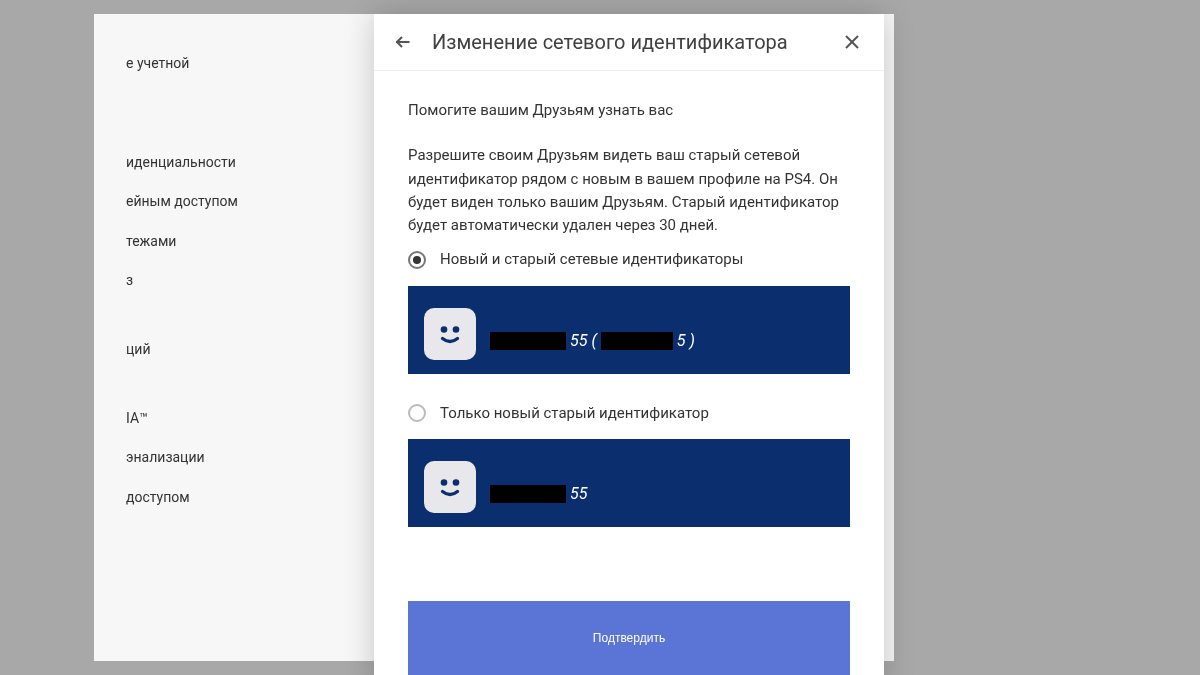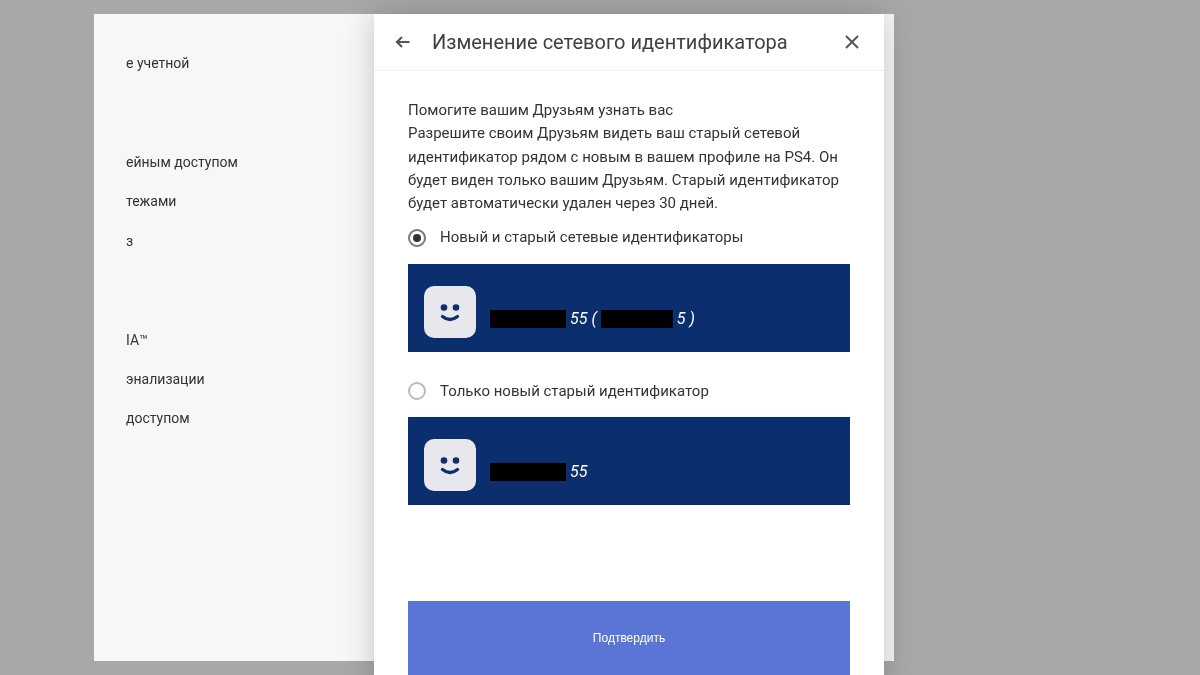--- a/index.html
+++ b/index.html
@@ -79,20 +79,21 @@
       overflow-y: auto;
       padding: 28px 34px 4px 34px;
       color: #333;
       font-size: 15px;
       line-height: 1.55;
       position: relative;
     }
     .modal-body::-webkit-scrollbar { width: 8px; }
     .modal-body::-webkit-scrollbar-thumb { background: #c0c0c0; border-radius: 4px; }
     .body-heading {
+      margin-bottom: 22px;
     }
     .body-desc {
       margin-bottom: 11px;
     }
     .radio-row {
       display: flex;
       align-items: center;
       gap: 14px;
       margin-bottom: 14px;
       cursor: pointer;
@@ -168,24 +169,26 @@
   </style>
 </head>
 <body>
 
 <div class="outer-frame">
   <div class="bg-page">
     <div class="bg-sidebar">
       <div class="item">е учетной</div>
       <div class="item"></div>
       <div style="height:60px"></div>
+      <div class="item">иденциальности</div>
       <div class="item">ейным доступом</div>
       <div class="item">тежами</div>
       <div class="item">з</div>
       <div style="height:30px"></div>
+      <div class="item">ций</div>
       <div style="height:30px"></div>
       <div class="item">IA™</div>
       <div class="item">энализации</div>
       <div class="item">доступом</div>
     </div>
   </div>
 
   <div class="modal">
     <div class="modal-header">
       <div class="back-btn">

